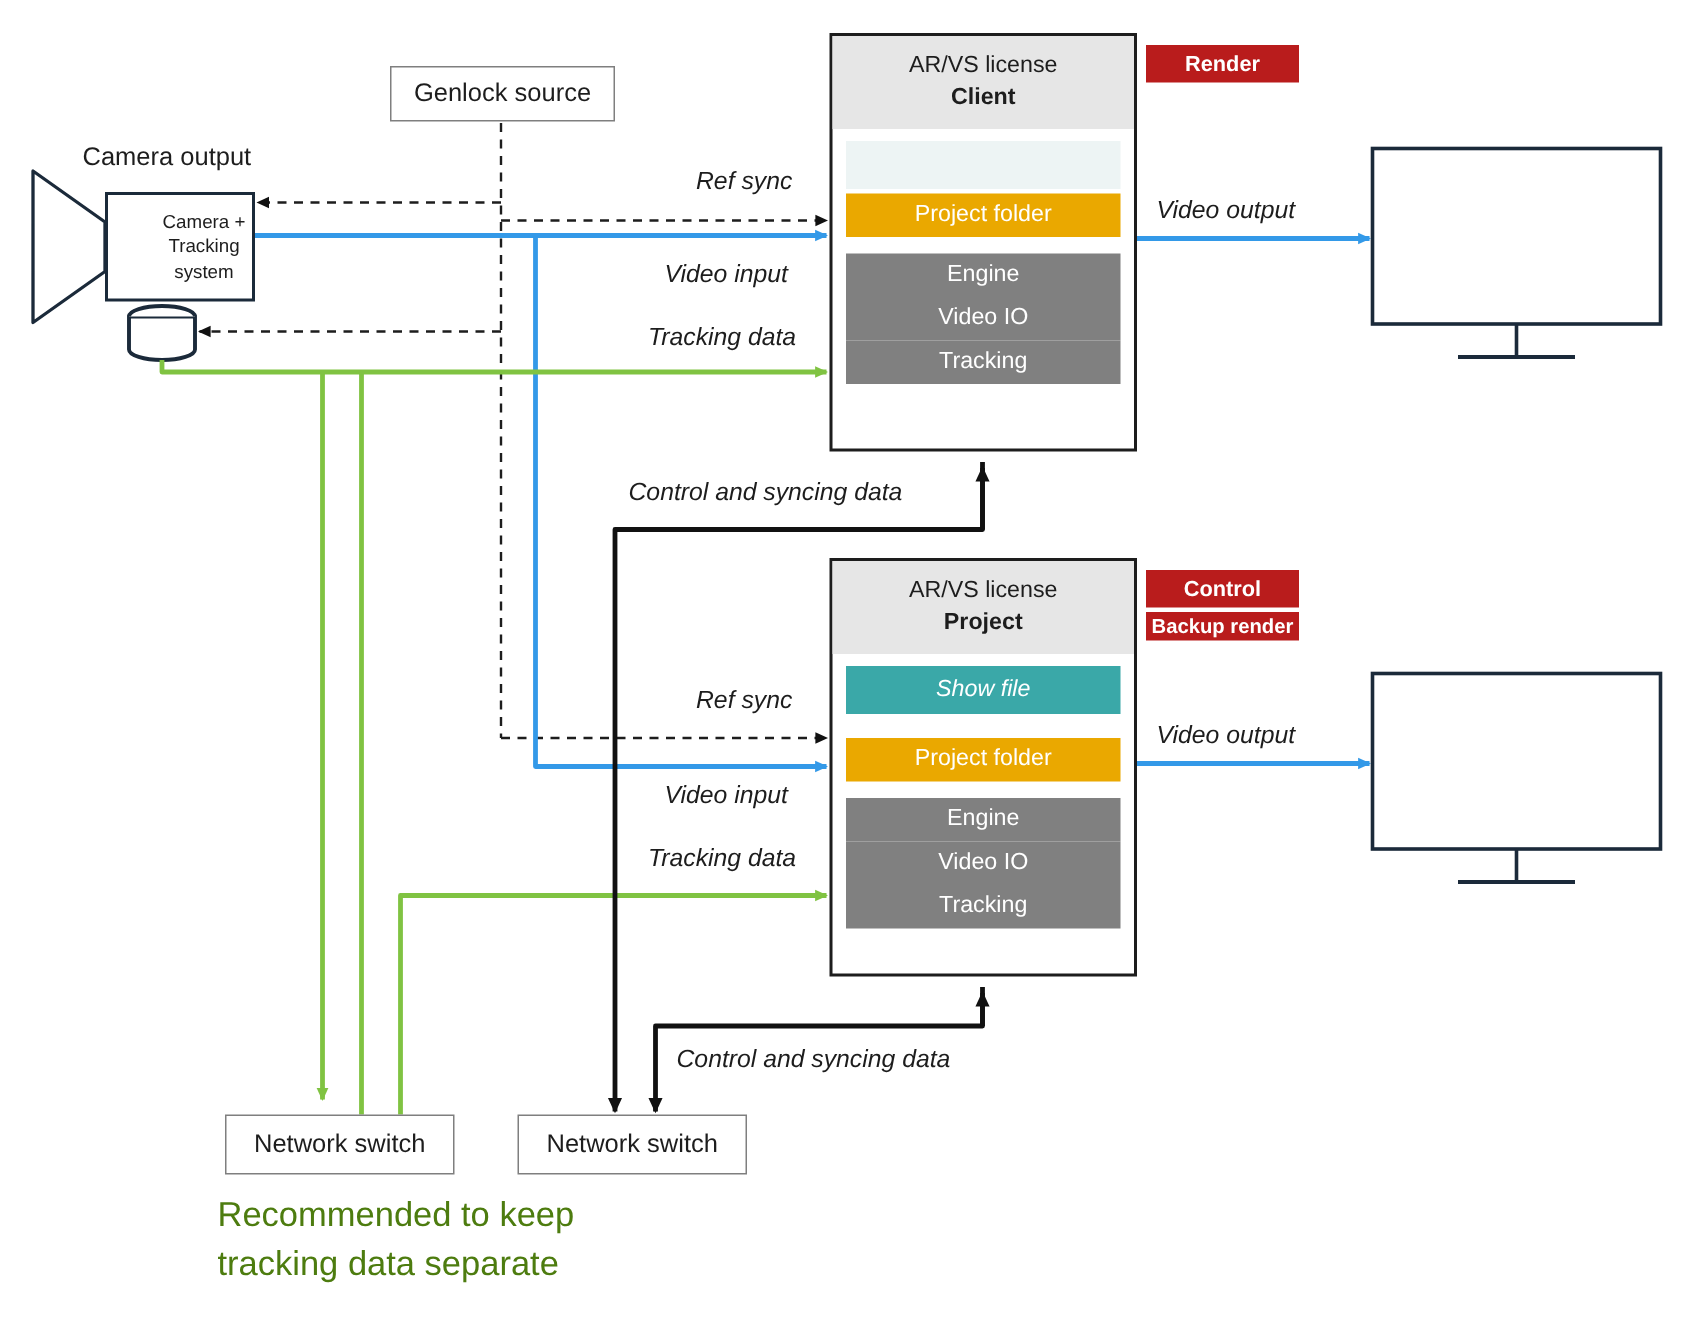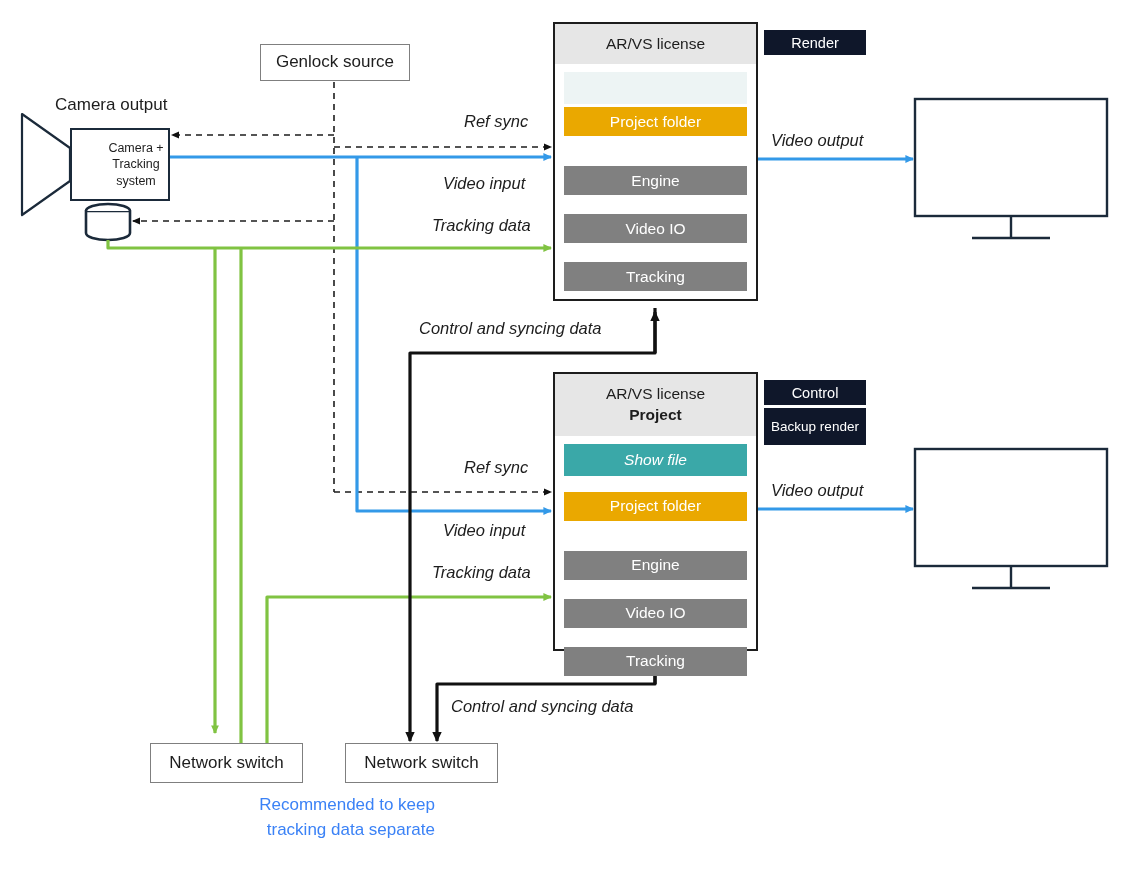--- a/index.html
+++ b/index.html
@@ -96,61 +96,62 @@
     display: flex;
     flex-direction: column;
   }
   .slot {
     height: 29px;
     display: flex;
     align-items: center;
     justify-content: center;
     font-size: 15.5px;
     color: #ffffff;
-    margin-bottom: 19px;
+    margin-bottom: 0;
   }
   .slot.blank { background: #edf4f4; color: transparent; height: 32px; margin-bottom: 3px;}
   .slot.teal  { background: #3aa8a8; }
   .slot.amber { background: #eaa800; }
   .slot.gray  { background: #808080; }
   .slot.gap   { margin-top: 11px; }
   .slot.last  { margin-bottom: 0px; }
 
   
   .badge {
     position: absolute;
     box-sizing: border-box;
-    background: #0f172a;
+    background: #b91c1c;
     color: #ffffff;
     font-size: 14.5px;
     display: flex;
     align-items: center;
     justify-content: center;
     white-space: nowrap;
+    font-weight: bold;
   }
 
   
   .edge-label {
     position: absolute;
     font-style: italic;
     font-size: 16.5px;
     color: #1d1d1d;
     white-space: nowrap;
   }
 
   
   #footnote {
     position: absolute;
     left: 145px;
     top: 793px;
     width: 290px;
-    text-align: right;
-    font-size: 17px;
+    text-align: left;
+    font-size: 23px;
     line-height: 1.45;
-    color: #3b82f6;
+    color: #4d7c0f;
   }
 </style>
 </head>
 <body>
 
 <div id="stage">
 
   <svg class="layer" viewBox="0 0 1126 887">
     <defs>
       <marker id="arrow-blue" markerWidth="9" markerHeight="9" refX="7.6" refY="4.5" orient="auto" markerUnits="userSpaceOnUse">
@@ -260,20 +261,21 @@
     </div>
   </div>
 
   <div class="plainbox" style="left:260px; top:24px; width:150px; height:37px;margin-top:20px;">
     <span>Genlock source</span>
   </div>
 
   <div class="machine" style="left:553px; top:22px; width:205px; height:279px;">
     <div class="machine-header">
       <span>AR/VS license</span>
+      <span class="role">Client</span>
     </div>
     <div class="machine-body">
       <div class="slot blank"></div>
       <div class="slot amber">Project folder</div>
       <div class="slot gray gap">Engine</div>
       <div class="slot gray">Video IO</div>
       <div class="slot gray last">Tracking</div>
     </div>
   </div>
 
@@ -287,21 +289,21 @@
     <div class="machine-body">
       <div class="slot teal" style="height:32px; margin-bottom:16px;font-style:italic;">Show file</div>
       <div class="slot amber">Project folder</div>
       <div class="slot gray gap">Engine</div>
       <div class="slot gray">Video IO</div>
       <div class="slot gray last">Tracking</div>
     </div>
   </div>
 
   <div class="badge" style="left:764px; top:380px; width:102px; height:25px;">Control</div>
-  <div class="badge" style="left:764px; top:408px; width:102px; height:37px; font-size:13.5px;">Backup render</div>
+  <div class="badge" style="left:764px; top:408px; width:102px; height:19px; font-size:13.5px;">Backup render</div>
 
   <div class="edge-label" style="left:464px; top:112px;">Ref sync</div>
   <div class="edge-label" style="left:443px; top:174px;">Video input</div>
   <div class="edge-label" style="left:432px; top:216px;">Tracking data</div>
   <div class="edge-label" style="left:771px; top:131px;">Video output</div>
   <div class="edge-label" style="left:419px; top:319px;">Control and syncing data</div>
 
   <div class="edge-label" style="left:464px; top:458px;">Ref sync</div>
   <div class="edge-label" style="left:443px; top:521px;">Video input</div>
   <div class="edge-label" style="left:432px; top:563px;">Tracking data</div>

